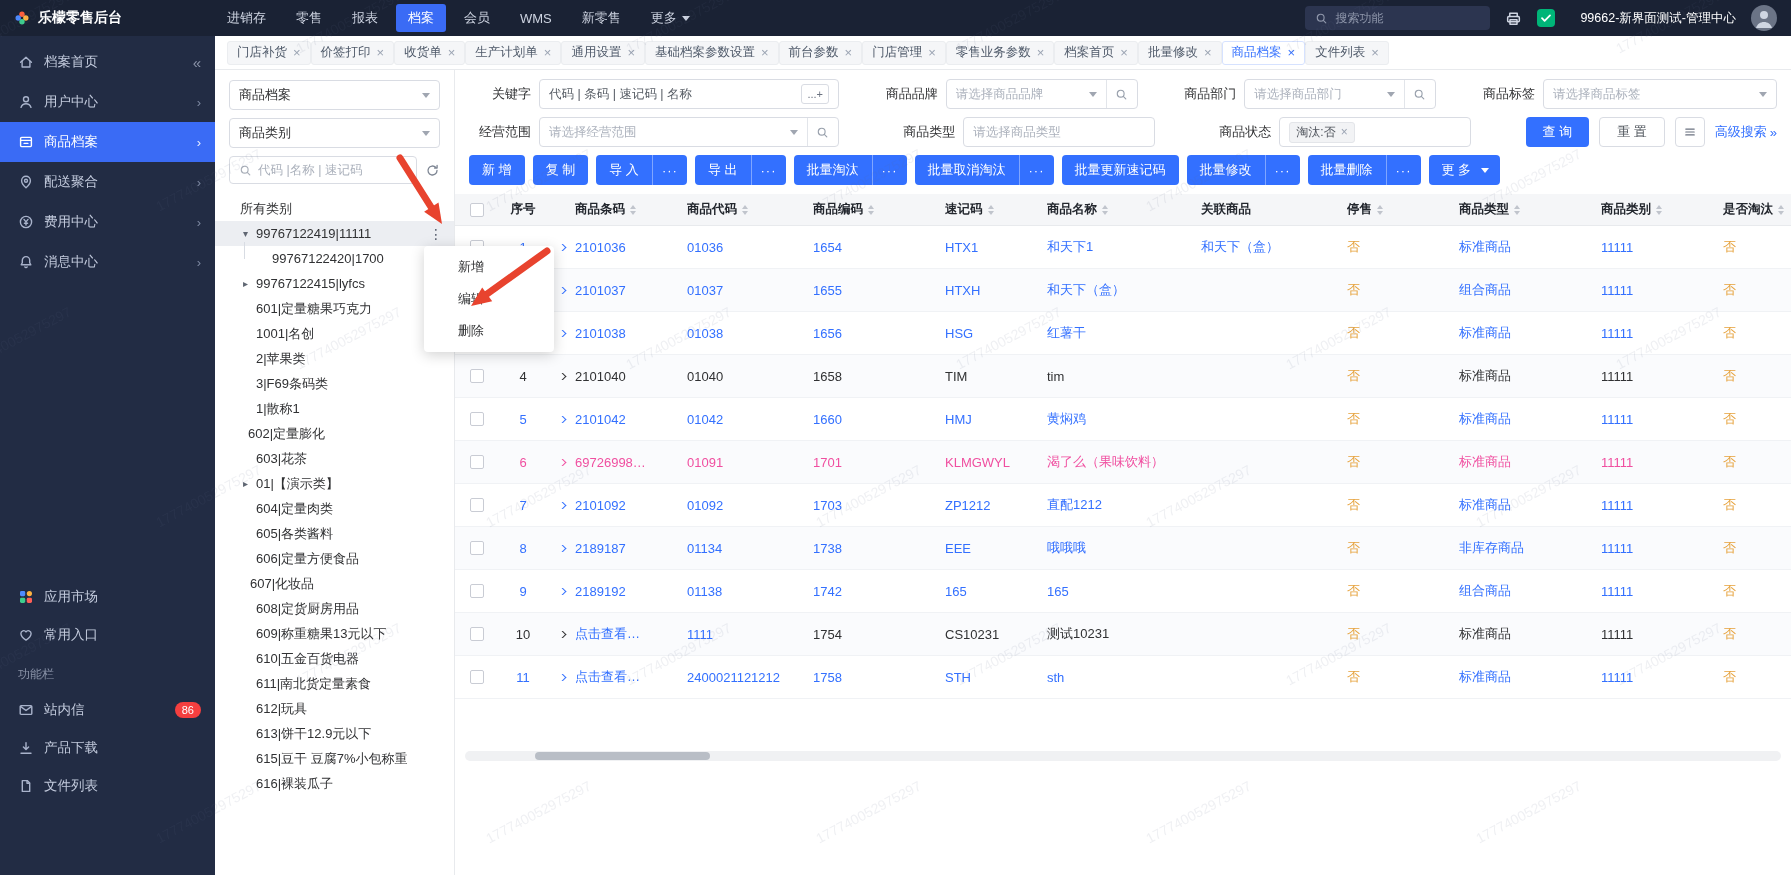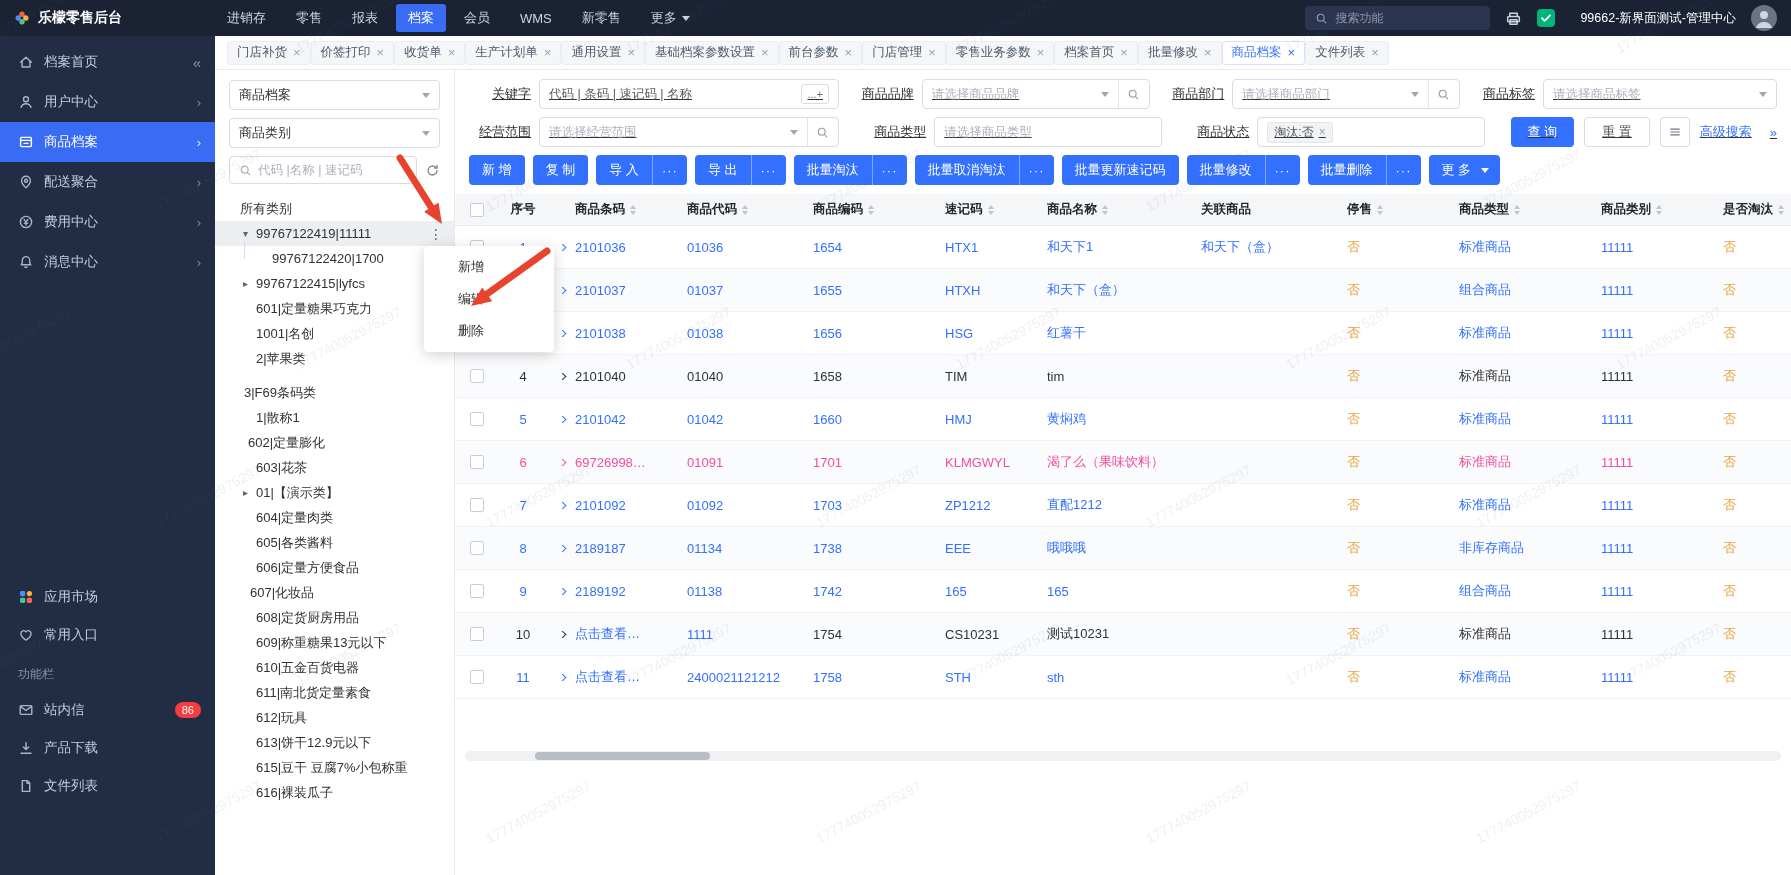--- a/index.html
+++ b/index.html
@@ -59,36 +59,36 @@
 .tree-row{height:25px;display:flex;align-items:center;gap:4px;cursor:pointer;position:relative;padding-right:8px;white-space:nowrap;}
 .tree-row.selected{background:#eceef2;}
 .tree-caret{width:13px;flex:none;text-align:center;color:#5f6672;font-size:10px;}
 .tree-label{overflow:hidden;}
 .tree-dots{margin-left:auto;color:#596070;font-size:14px;padding:0 3px;}
 .tree-row.lvl2::before{content:"";position:absolute;left:29px;top:-4px;height:17px;border-left:1px solid #d8dce3;}
 
 .main{flex:1;min-width:0;display:flex;flex-direction:column;position:relative;background:#fff;}
 .filters{padding:9px 14px 0;display:flex;flex-direction:column;gap:8px;flex:none;}
 .frow{display:flex;align-items:center;justify-content:space-between;gap:10px;}
-.fgroup{display:flex;align-items:center;gap:8px;flex:none;text-decoration:underline;}
+.fgroup{display:flex;align-items:center;gap:8px;flex:none;}
 .flabel{width:62px;text-align:right;font-size:13px;color:#303133;white-space:nowrap;flex:none;}
-.w300{width:300px;}.w228{width:228px;}.w234{width:234px;}
+.w300{width:300px;}.w228{width:192px;}.w234{width:234px;}
 .kw-value{flex:1;color:#555b63;white-space:nowrap;overflow:hidden;}
 .kw-more{border:1px solid #d9dce3;border-radius:3px;padding:0 5px;height:20px;line-height:18px;font-size:11px;color:#6b7280;flex:none;cursor:pointer;}
 .seg{border-left:1px solid #e2e5ea;align-self:stretch;display:flex;align-items:center;padding-left:8px;margin-left:3px;color:#98a0ac;}
 .seg .icn{width:13px;height:13px;}
 .stag{background:#f2f3f5;border:1px solid #e3e5e9;border-radius:3px;padding:1px 6px;display:flex;align-items:center;gap:5px;color:#51565e;font-size:12px;}
 .stag .x{color:#9aa3b2;cursor:pointer;}
 .fbtns{display:flex;align-items:center;gap:10px;}
 .btn{height:30px;border-radius:4px;padding:0 17px;font-size:13px;display:flex;align-items:center;cursor:pointer;white-space:nowrap;}
 .btn.primary{background:#3370ff;color:#fff;}
 .btn.plain{border:1px solid #d9dce3;color:#4b5158;background:#fff;}
 .icon-btn{width:30px;height:30px;border:1px solid #d9dce3;border-radius:4px;display:flex;align-items:center;justify-content:center;color:#6b7280;cursor:pointer;}
 .icon-btn .icn{width:14px;height:14px;}
-.adv{color:#3370ff;font-size:13px;display:flex;align-items:center;gap:18px;cursor:pointer;white-space:nowrap;}
+.adv{color:#3370ff;font-size:13px;display:flex;align-items:center;gap:3px;cursor:pointer;white-space:nowrap;}
 
 .actions{display:flex;align-items:center;gap:8px;padding:8px 14px 9px;flex:none;flex-wrap:nowrap;}
 .abtn{height:30px;background:#3370ff;color:#fff;border-radius:4px;display:flex;align-items:center;font-size:13px;cursor:pointer;white-space:nowrap;}
 .abtn .lbl{padding:0 13px;}
 .abtn .more{padding:0 9px;border-left:1px solid rgba(255,255,255,.38);letter-spacing:1px;align-self:stretch;display:flex;align-items:center;}
 .abtn .ddn{width:0;height:0;border-left:4px solid transparent;border-right:4px solid transparent;border-top:5px solid #fff;margin:0 11px 0 -3px;}
 
 .tgrid{display:grid;grid-template-columns:44px 48px 28px 112px 126px 132px 102px 154px 146px 112px 142px 122px minmax(60px,1fr);}
 .thead{height:32px;background:#f5f6f8;border-bottom:1px solid #e8eaed;align-items:center;font-weight:bold;font-size:12.5px;color:#23272e;flex:none;}
 .th{display:flex;align-items:center;overflow:hidden;white-space:nowrap;padding-right:6px;}
@@ -419,21 +419,21 @@
               <span class="tree-label">601|定量糖果巧克力</span>
             </div>
             <div class="tree-row" style="padding-left: 24px;">
               <span class="tree-caret"></span>
               <span class="tree-label">1001|名创</span>
             </div>
             <div class="tree-row" style="padding-left: 24px;">
               <span class="tree-caret"></span>
               <span class="tree-label">2|苹果类</span>
             </div>
-            <div class="tree-row" style="padding-left: 12px; margin-top: 9px;">
+            <div class="tree-row" style="padding-left: 24px;">
               <span class="tree-caret"></span>
               <span class="tree-label">3|F69条码类</span>
             </div>
             <div class="tree-row" style="padding-left: 24px;">
               <span class="tree-caret"></span>
               <span class="tree-label">1|散称1</span>
             </div>
             <div class="tree-row" style="padding-left: 16px;">
               <span class="tree-caret"></span>
               <span class="tree-label">602|定量膨化</span>

